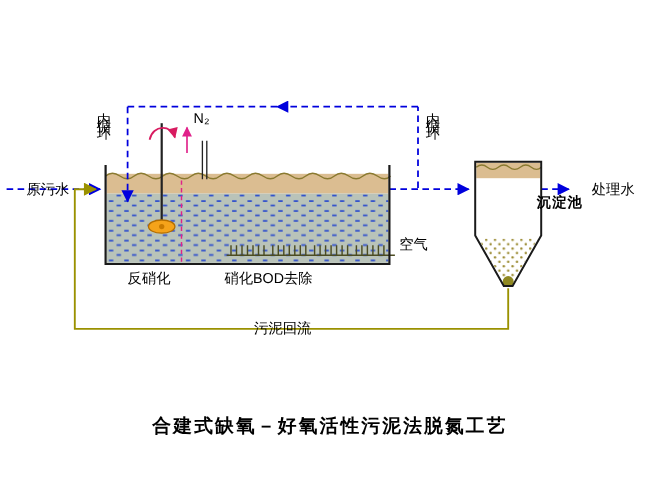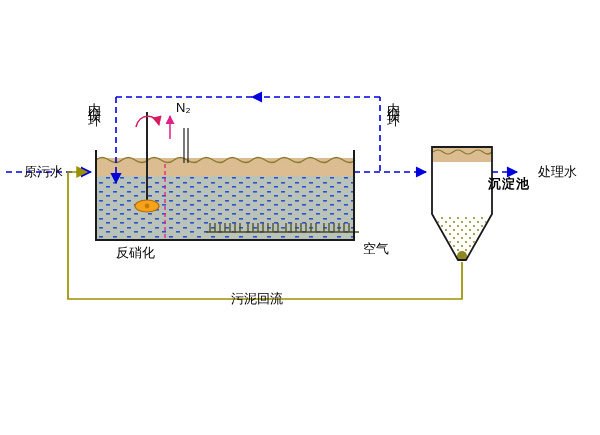--- a/index.html
+++ b/index.html
@@ -99,18 +99,20 @@
       <polygon points="435,217 489,217 465,259 459,259" fill="url(#sludgedots)"></polygon>
       <circle cx="462" cy="256" r="5" fill="#8f8820"></circle>
       <path d="M432,147 L492,147 L492,214 L466,260 L458,260 L432,214 Z" fill="none" stroke="#1a1a1a" stroke-width="1.8"></path>
     </g>
   </svg>
 
   <div class="lbl" style="left:5px;top:165px;margin-left:19px;">原污水</div>
   <div class="vlbl" style="left:88px;top:92px;">内循环</div>
   <div class="vlbl" style="left:387px;top:92px;">内循环</div>
   <div class="lbl" style="left:176px;top:101px;">N₂</div>
-  <div class="lbl" style="left:363px;top:242px;">空气</div>
+  <div class="lbl" style="left:363px;top:215px;">空气</div>
   <div class="lbl" style="left:116px;top:246px;">反硝化</div>
+  <div class="lbl" style="left:204px;top:246px;">硝化BOD去除</div>
   <div class="lbl clarifier-lbl" style="left:440px;top:177px;margin-left:48px;">沉淀池</div>
   <div class="lbl" style="left:538px;top:165px;">处理水</div>
   <div class="lbl" style="left:231px;top:292px;">污泥回流</div>
+  <div class="title">合建式缺氧－好氧活性污泥法脱氮工艺</div>
 </div>
 
 </body></html>

